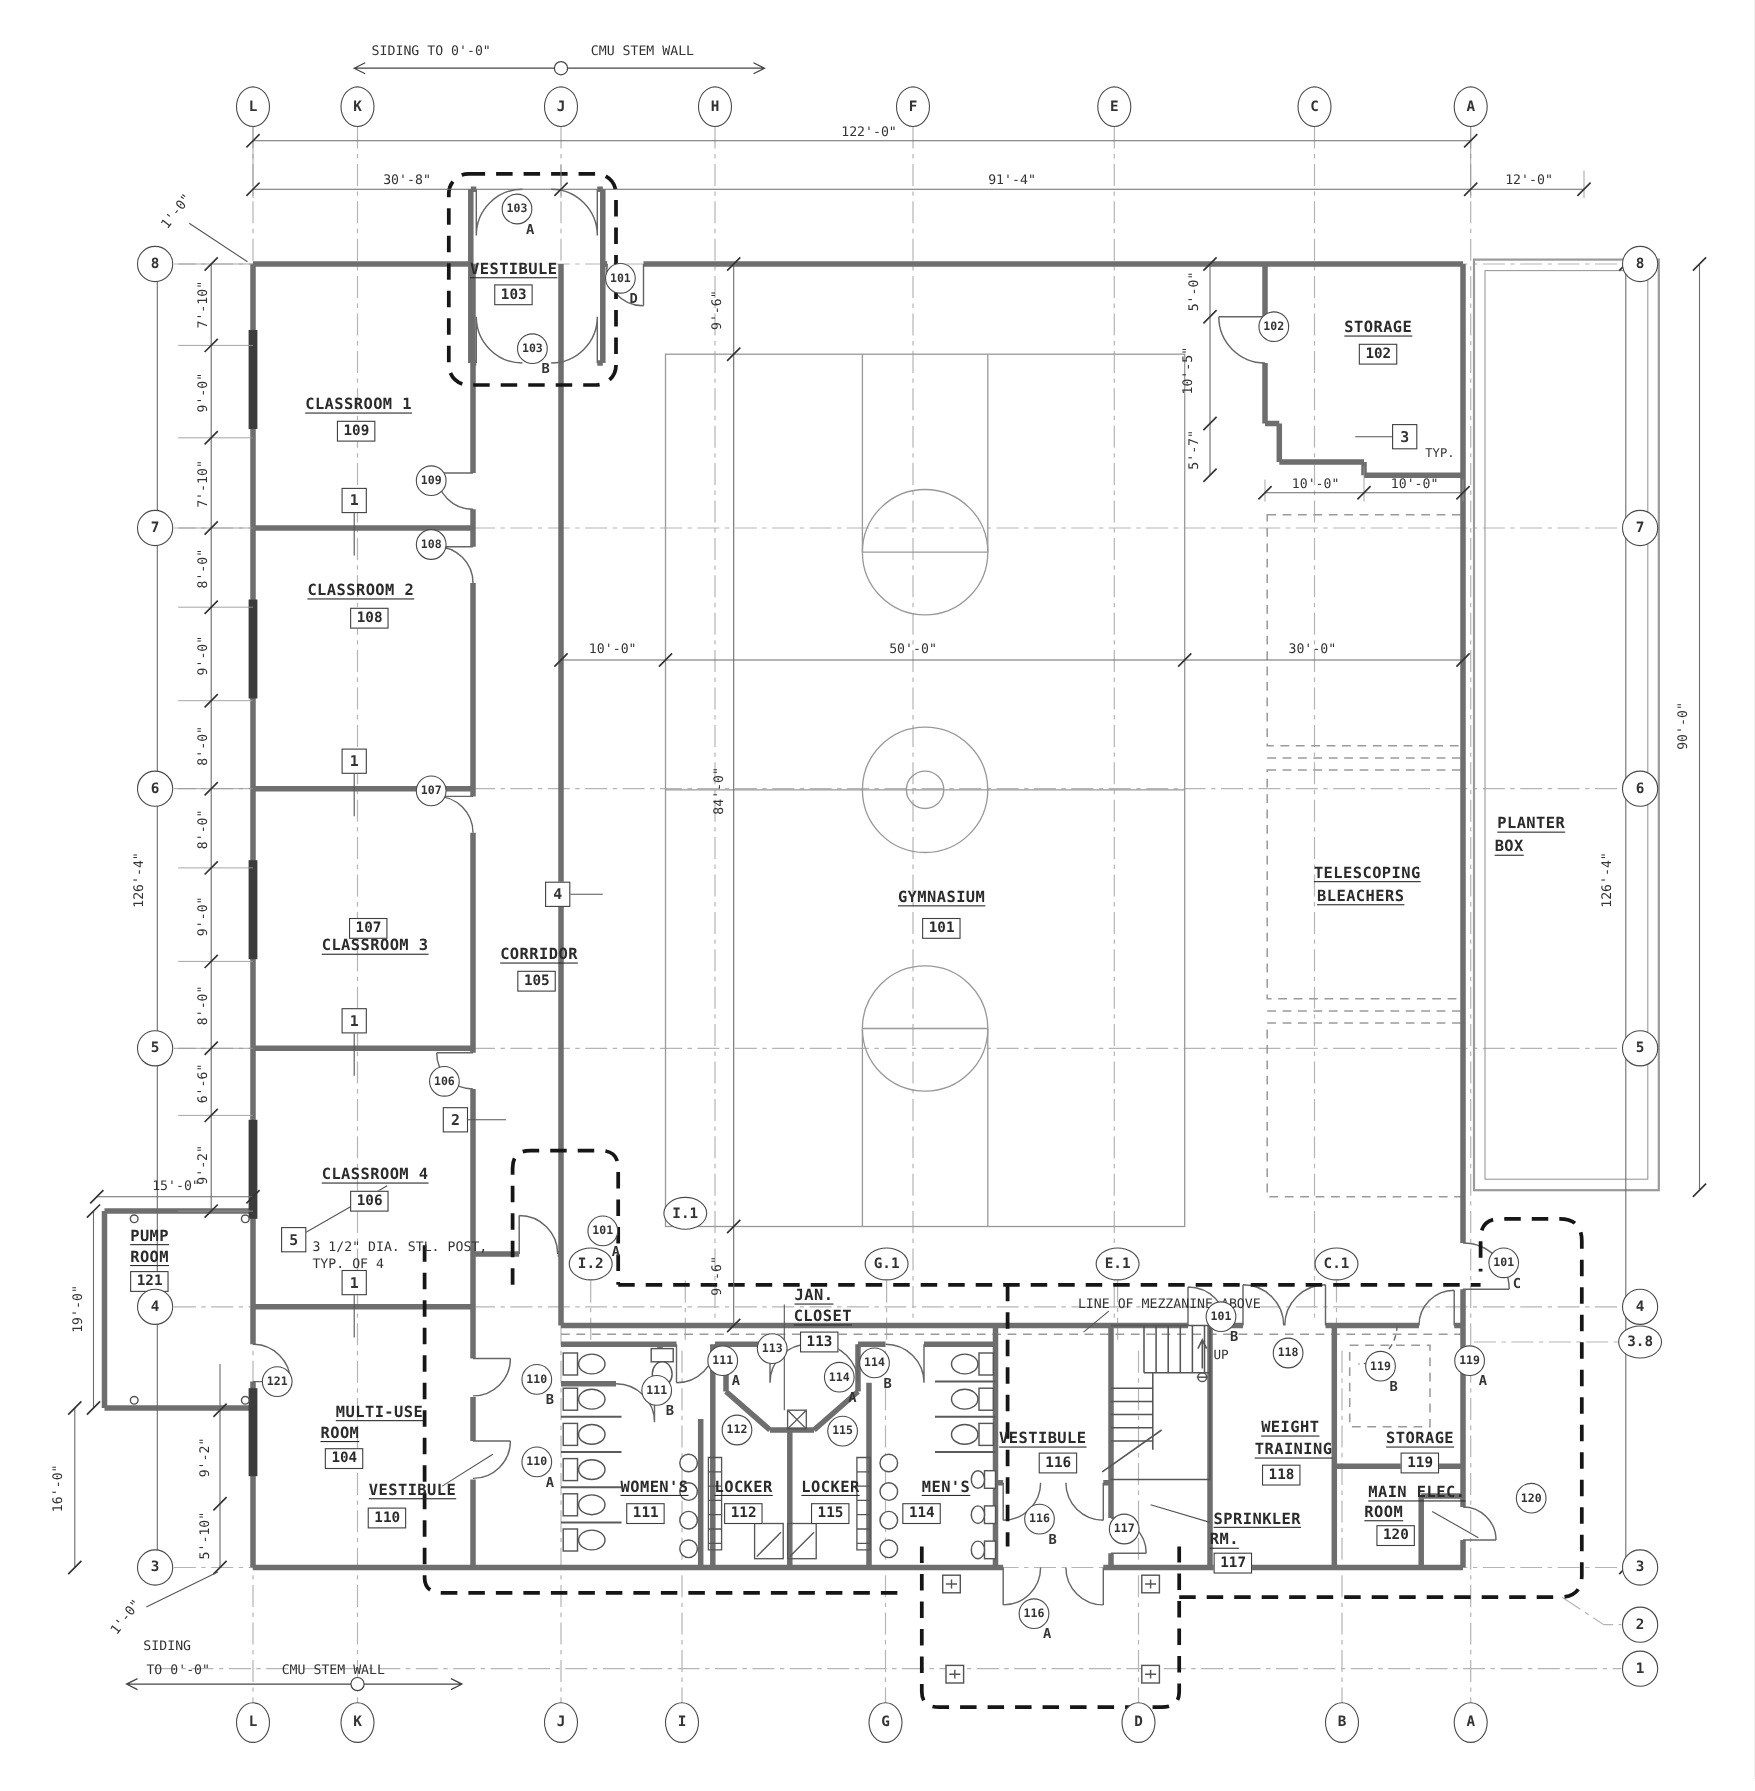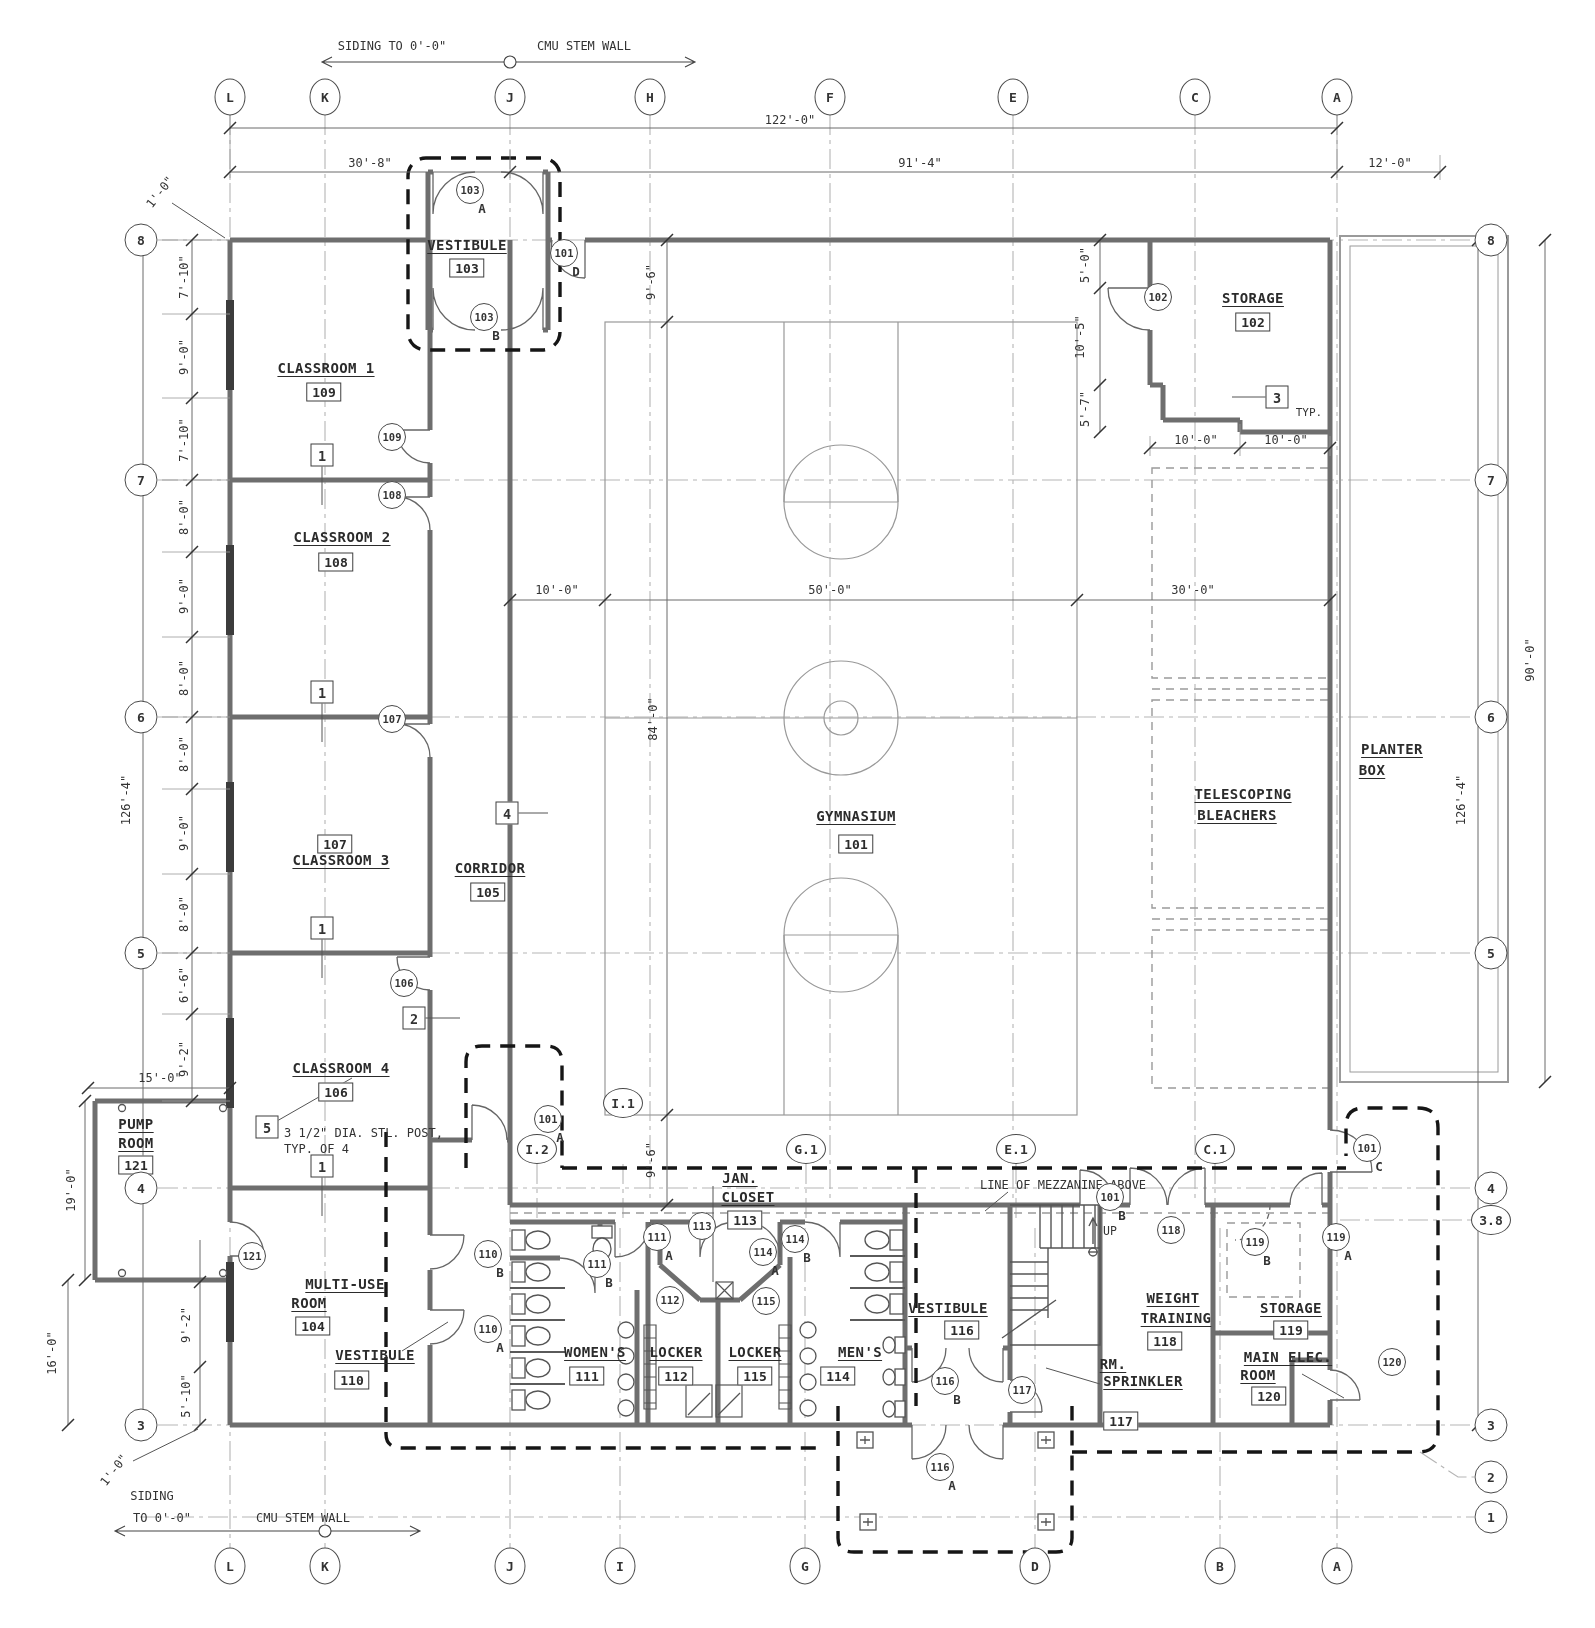--- a/index.html
+++ b/index.html
@@ -255,21 +255,21 @@
   <div class="t note" style="left:303px;top:1518px">CMU STEM WALL</div>
   <div class="t-l note" style="left:284px;top:1133px">3 1/2" DIA. STL. POST,</div>
   <div class="t-l note" style="left:284px;top:1149px">TYP. OF 4</div>
   <div class="t note" style="left:1063px;top:1185px">LINE OF MEZZANINE ABOVE</div>
   <div class="t note" style="left:1309px;top:412px;font-size:11px">TYP.</div>
   <div class="t note" style="left:1110px;top:1231px;font-size:11.5px">UP</div>
 
   <div id="labels">
       <div class="t room-line" style="left: 326px; top: 368px;">CLASSROOM 1</div>
       <div class="t room-num" style="left: 324px; top: 392px;">109</div>
-      <div class="t room-line" style="left: 342px; top: 537px; text-decoration: underline;">CLASSROOM 2</div>
+      <div class="t room-line" style="left: 328px; top: 537px; text-decoration: underline;">CLASSROOM 2</div>
       <div class="t room-num" style="left: 336px; top: 562px;">108</div>
       <div class="t room-line" style="left: 341px; top: 820px; margin-top: 40px;">CLASSROOM 3</div>
       <div class="t room-num" style="left: 335px; top: 844px;">107</div>
       <div class="t room-line" style="left: 341px; top: 1068px;">CLASSROOM 4</div>
       <div class="t room-num" style="left: 336px; top: 1092px;">106</div>
       <div class="t room-line" style="left: 467px; top: 245px;">VESTIBULE</div>
       <div class="t room-num" style="left: 467px; top: 268px;">103</div>
       <div class="t room-line" style="left: 490px; top: 868px;">CORRIDOR</div>
       <div class="t room-num" style="left: 488px; top: 892px;">105</div>
       <div class="t room-line" style="left: 856px; top: 816px;">GYMNASIUM</div>
@@ -298,21 +298,21 @@
       <div class="t room-num" style="left: 838px; top: 1376px;">114</div>
       <div class="t room-line" style="left: 740px; top: 1178px;">JAN.</div>
       <div class="t room-line" style="left: 748px; top: 1197px;">CLOSET</div>
       <div class="t room-num" style="left: 745px; top: 1220px;">113</div>
       <div class="t room-line" style="left: 948px; top: 1308px;">VESTIBULE</div>
       <div class="t room-num" style="left: 962px; top: 1330px;">116</div>
       <div class="t room-line" style="left: 1173px; top: 1298px;">WEIGHT</div>
       <div class="t room-line" style="left: 1176px; top: 1318px;">TRAINING</div>
       <div class="t room-num" style="left: 1165px; top: 1341px;">118</div>
       <div class="t room-line" style="left: 1143px; top: 1381px;">SPRINKLER</div>
-      <div class="t room-line" style="left: 1113px; top: 1364px; text-align: right;">RM.</div>
+      <div class="t room-line" style="left: 1113px; top: 1400px; text-align: right;">RM.</div>
       <div class="t room-num" style="left: 1121px; top: 1421px;">117</div>
       <div class="t room-line" style="left: 1291px; top: 1308px;">STORAGE</div>
       <div class="t room-num" style="left: 1291px; top: 1330px;">119</div>
       <div class="t room-line" style="left: 1288px; top: 1357px;">MAIN ELEC.</div>
       <div class="t room-line" style="left: 1258px; top: 1375px;">ROOM</div>
       <div class="t room-num" style="left: 1269px; top: 1396px;">120</div>
       <div class="t dim" style="left: 790px; top: 120px;">122'-0"</div>
       <div class="t dim" style="left: 370px; top: 163px;">30'-8"</div>
       <div class="t dim" style="left: 920px; top: 163px;">91'-4"</div>
       <div class="t dim" style="left: 1390px; top: 163px;">12'-0"</div>

